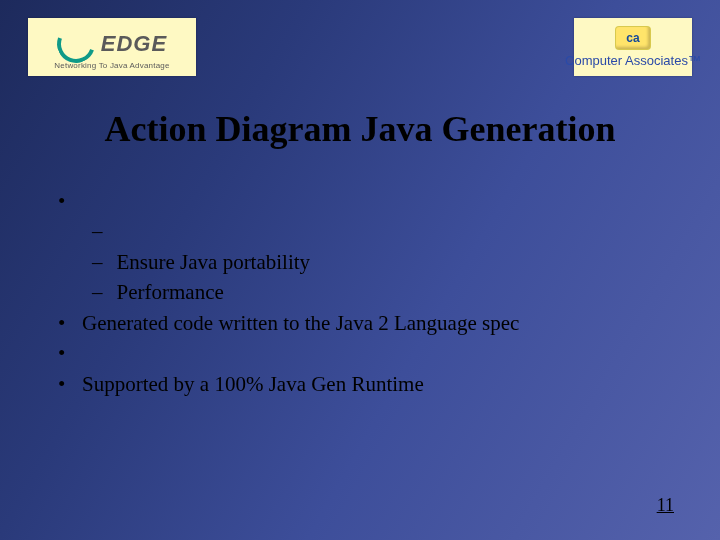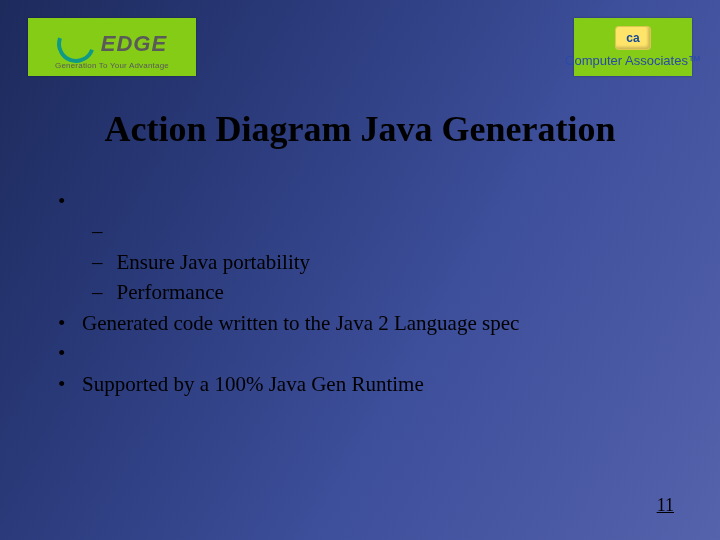--- a/index.html
+++ b/index.html
@@ -10,21 +10,21 @@
     color:#000;
     position:relative;
     overflow:hidden;
   }
   .logo-row{
     display:flex;
     justify-content:space-between;
     padding:18px 28px 0 28px;
   }
   .logo-box{
-    background:#84cc16;
+    background:#fef9c3;
     display:flex;
     align-items:center;
     justify-content:center;
     box-shadow:0 0 2px rgba(0,0,0,.3);
   }
   .logo-left{
     width:168px;height:58px;
     flex-direction:column;
     padding:4px;
     box-sizing:border-box;
@@ -105,21 +105,21 @@
 </style>
 </head>
 <body>
 
 <div class="logo-row">
   <div class="logo-box logo-left">
     <div class="edge-mark">
       <div class="edge-swoosh"></div>
       <div class="edge-text">EDGE</div>
     </div>
-    <div class="edge-tag">Generation To Your Advantage</div>
+    <div class="edge-tag">Networking To Java Advantage</div>
   </div>
   <div class="logo-box logo-right">
     <div class="ca-badge">
       <span>ca</span>
     </div>
     <div class="ca-name">Computer Associates™</div>
   </div>
 </div>
 
 <h1 class="title">Action Diagram Java Generation</h1>

